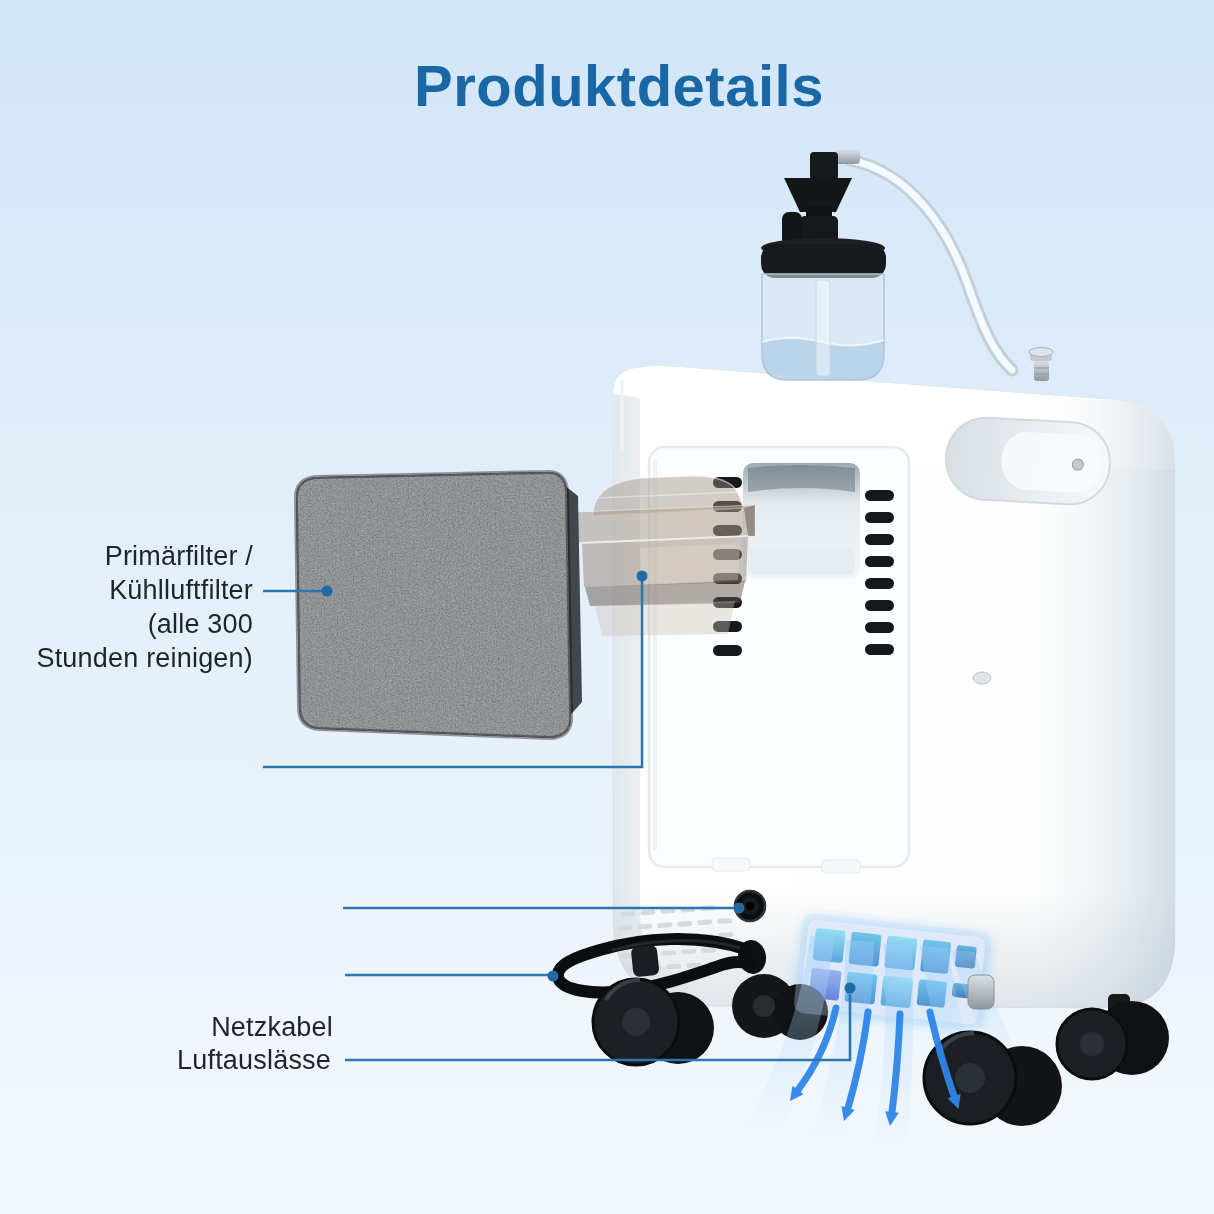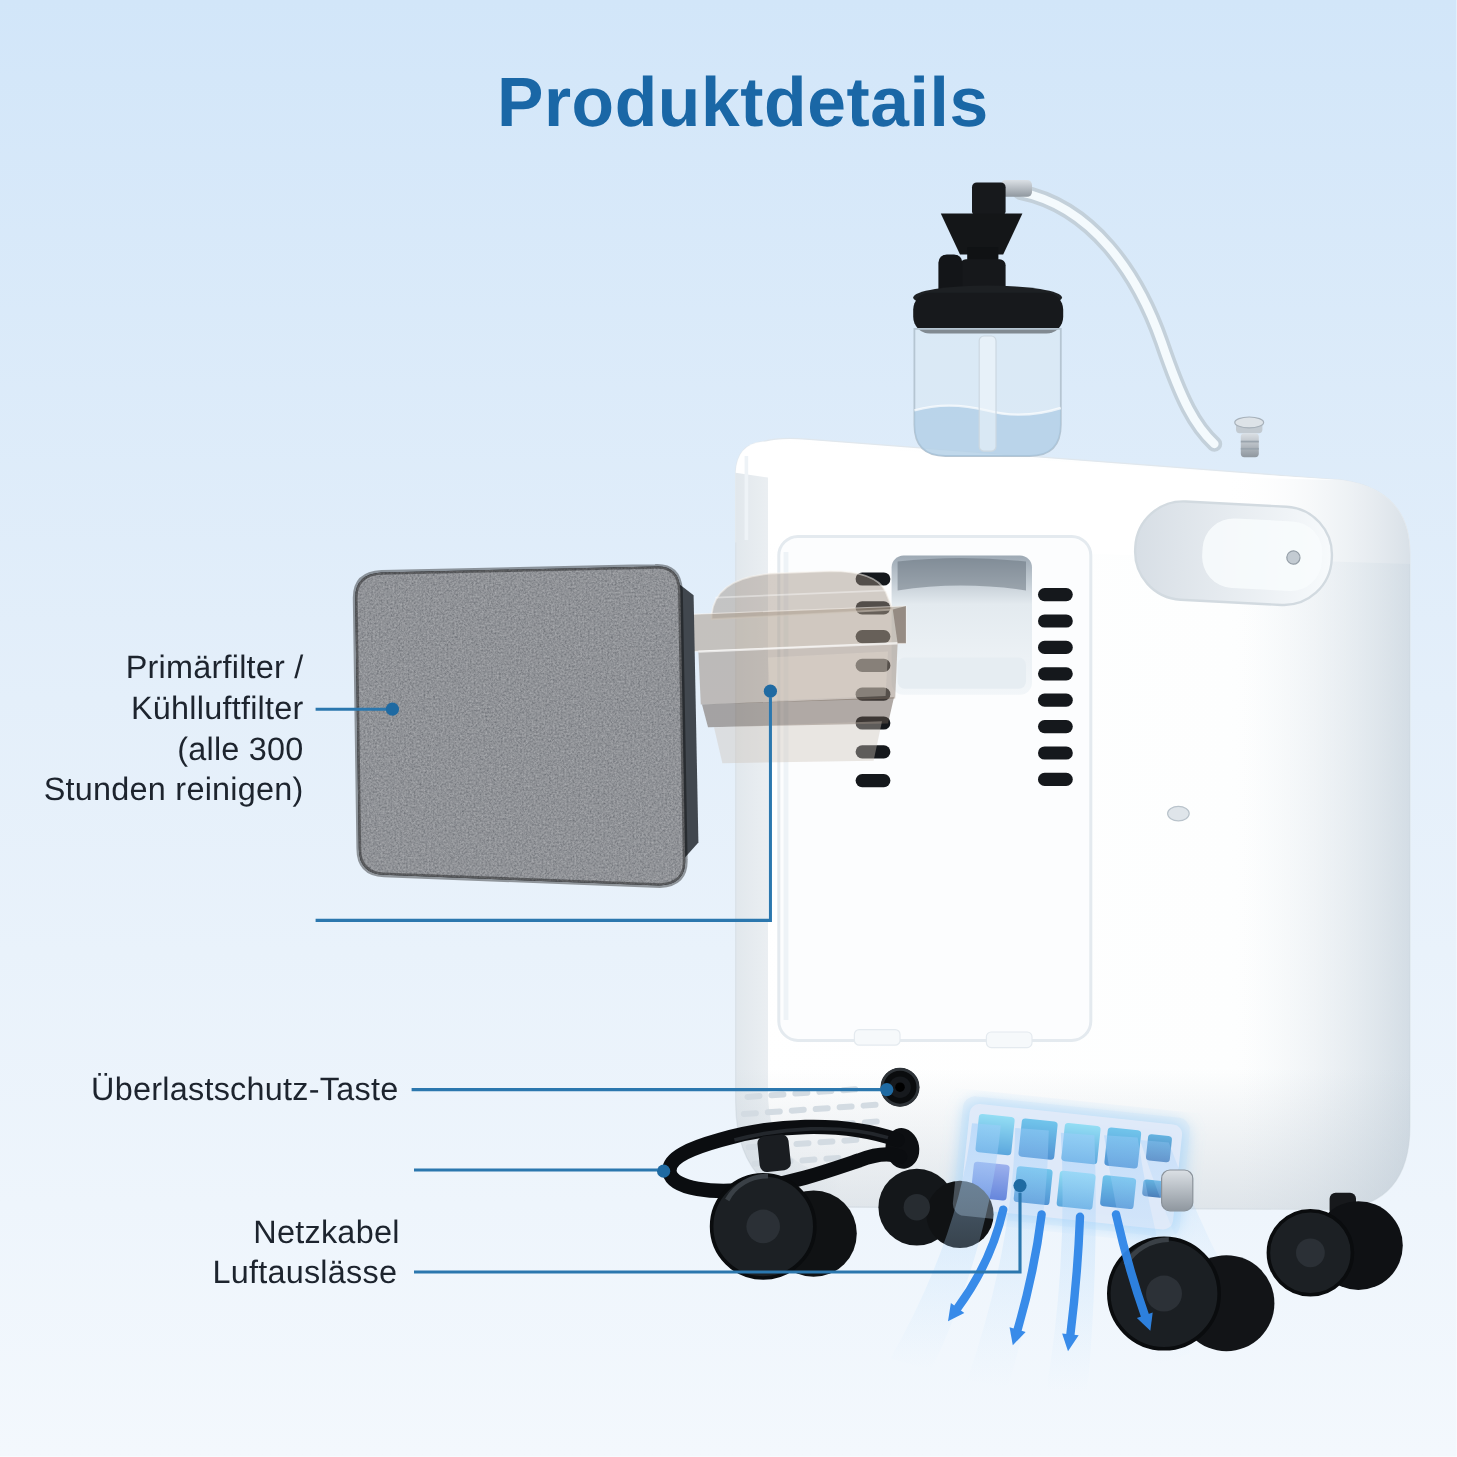--- a/index.html
+++ b/index.html
@@ -336,17 +336,16 @@
         <path d="M 345 1060 H 850 V 994"></path>
           <circle cx="850" cy="988" r="5.5" fill="var(--leader-dot)" stroke="none"></circle>
       </g>
     </g>
   </svg>
 
   <div class="label" id="lbl-primary">Primärfilter /
 Kühlluftfilter
 (alle 300
 Stunden reinigen)</div>
-  <div class="label" id="lbl-overload">Überlastschutz-Taste</div>
   <div class="label" id="lbl-power">Netzkabel</div>
   <div class="label" id="lbl-air">Luftauslässe</div>
 
 </div>
 
 </body></html>

